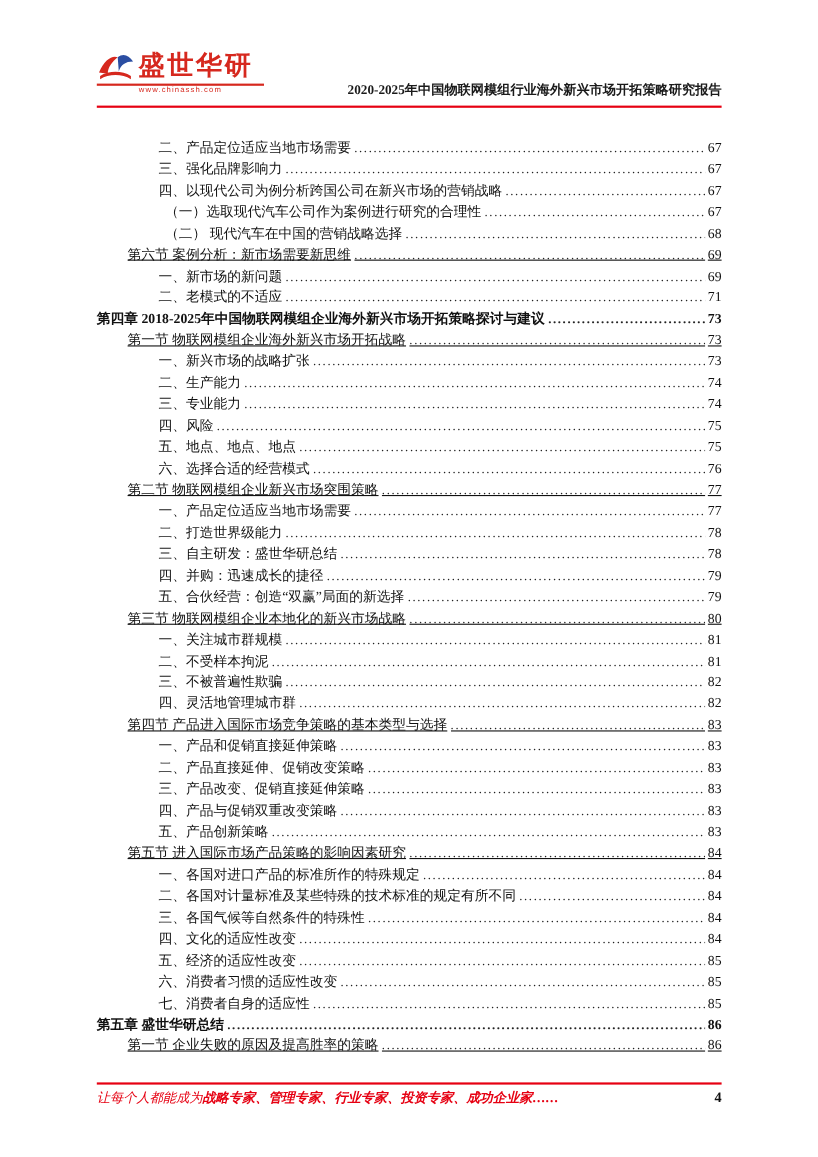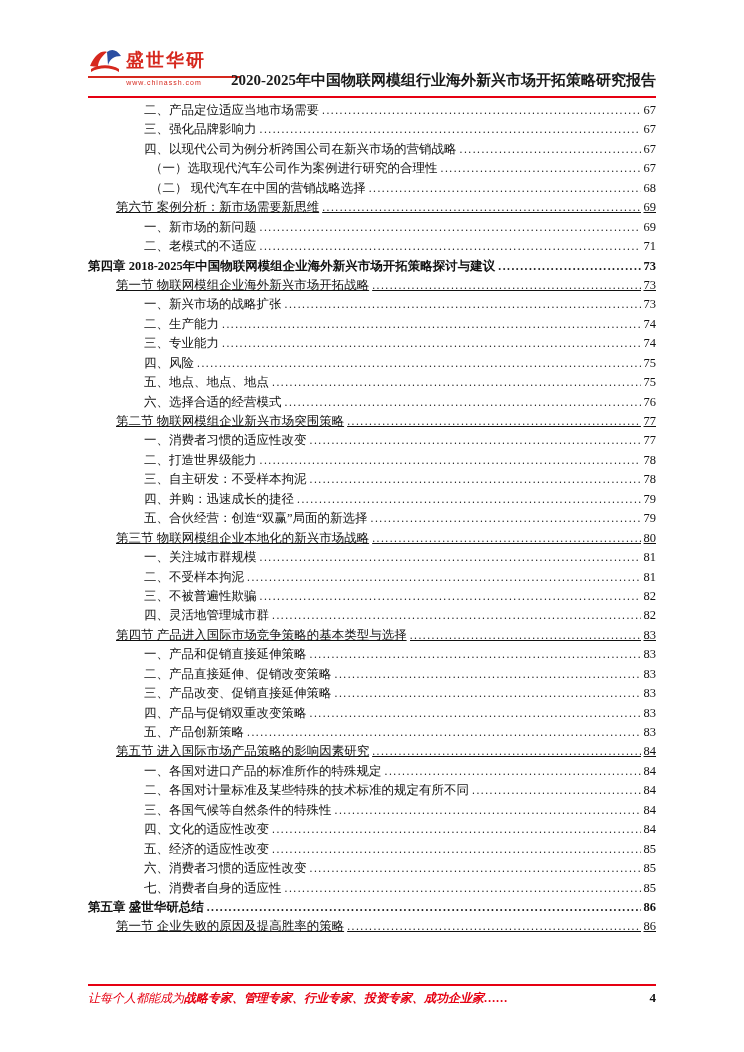--- a/index.html
+++ b/index.html
@@ -13,52 +13,52 @@
     position: relative;
     width: 744px; height: 1052px;
     background: #ffffff;
     overflow: hidden;
   }
   
   .header { position: absolute; left: 88px; right: 88px; top: 46px; height: 48px; }
   .logo { position: absolute; left: 0; top: 0; width: 152px; }
   .logo-row { display: flex; align-items: center; gap: 4px; }
   .brand {
-    font-size: 18px; font-weight: bold; color: #d6281e;
+    font-size: 24px; font-weight: bold; color: #d6281e;
     letter-spacing: 2px; line-height: 28px; white-space: nowrap;
   }
   .logo-underline { margin-top: 2px; height: 2px; background: #d6281e; width: 152px; }
   .logo-site {
     display: block; text-align: center; margin-top: 1px;
     font-size: 7px; color: #d6281e; letter-spacing: 1px;
     font-family: "Liberation Sans", sans-serif;
   }
   .report-title {
     position: absolute; right: 0; bottom: 4px;
-    font-size: 15px; font-weight: bold; color: #1a1a1a; white-space: nowrap; margin-top: 12px;
+    font-size: 12px; font-weight: bold; color: #1a1a1a; white-space: nowrap; margin-top: 12px;
   }
   .header-rule { position: absolute; left: 88px; right: 88px; top: 96px; height: 2px; background: #e60012; }
   
   .toc { position: absolute; left: 88px; right: 88px; top: 101px; display: flex; flex-direction: column; }
   .toc-row {
     display: flex; align-items: baseline;
     line-height: 19.45px; height: 19.45px;
     font-size: 12.5px; color: #111111; white-space: nowrap;
   }
   .toc-row.level-0 { padding-left: 0; font-weight: bold; }
   .toc-row.level-1 { padding-left: 28px; text-decoration: underline; }
   .toc-row.level-2 { padding-left: 56px; }
   .toc-row.level-3 { padding-left: 62px; }
   .toc-title { white-space: nowrap; }
   .toc-dots { flex: 1; overflow: hidden; white-space: nowrap; margin: 0 3px; color: #222; }
   .toc-dots::after {
     content: "........................................................................................................................................................................................................";
     font-size: 11.5px; letter-spacing: 1.5px;
   }
-  .toc-page { white-space: nowrap; }
+  .toc-page { white-space: nowrap; margin-top: 24px; }
   
   .footer-rule { position: absolute; left: 88px; right: 88px; top: 984px; height: 2px; background: #e60012; }
   .footer {
     position: absolute; left: 88px; right: 88px; top: 990px;
     display: flex; justify-content: space-between; align-items: baseline;
   }
   .slogan { color: #e60012; font-size: 12px; font-style: italic; white-space: nowrap; }
   .slogan .em { font-weight: bold; }
   .page-number { color: #111111; font-weight: bold; font-size: 13px; }
 </style>
@@ -165,31 +165,31 @@
       <span class="toc-title">六、选择合适的经营模式</span>
       <span class="toc-dots"></span>
       <span class="toc-page">76</span>
     </div>
       <div class="toc-row level-1">
       <span class="toc-title">第二节 物联网模组企业新兴市场突围策略</span>
       <span class="toc-dots"></span>
       <span class="toc-page">77</span>
     </div>
       <div class="toc-row level-2">
-      <span class="toc-title">一、消费者习惯的适应性改变</span>
+      <span class="toc-title">一、产品定位适应当地市场需要</span>
       <span class="toc-dots"></span>
       <span class="toc-page">77</span>
     </div>
       <div class="toc-row level-2">
       <span class="toc-title">二、打造世界级能力</span>
       <span class="toc-dots"></span>
       <span class="toc-page">78</span>
     </div>
       <div class="toc-row level-2">
-      <span class="toc-title">三、自主研发：不受样本拘泥</span>
+      <span class="toc-title">三、自主研发：盛世华研总结</span>
       <span class="toc-dots"></span>
       <span class="toc-page">78</span>
     </div>
       <div class="toc-row level-2">
       <span class="toc-title">四、并购：迅速成长的捷径</span>
       <span class="toc-dots"></span>
       <span class="toc-page">79</span>
     </div>
       <div class="toc-row level-2">
       <span class="toc-title">五、合伙经营：创造“双赢”局面的新选择</span>

